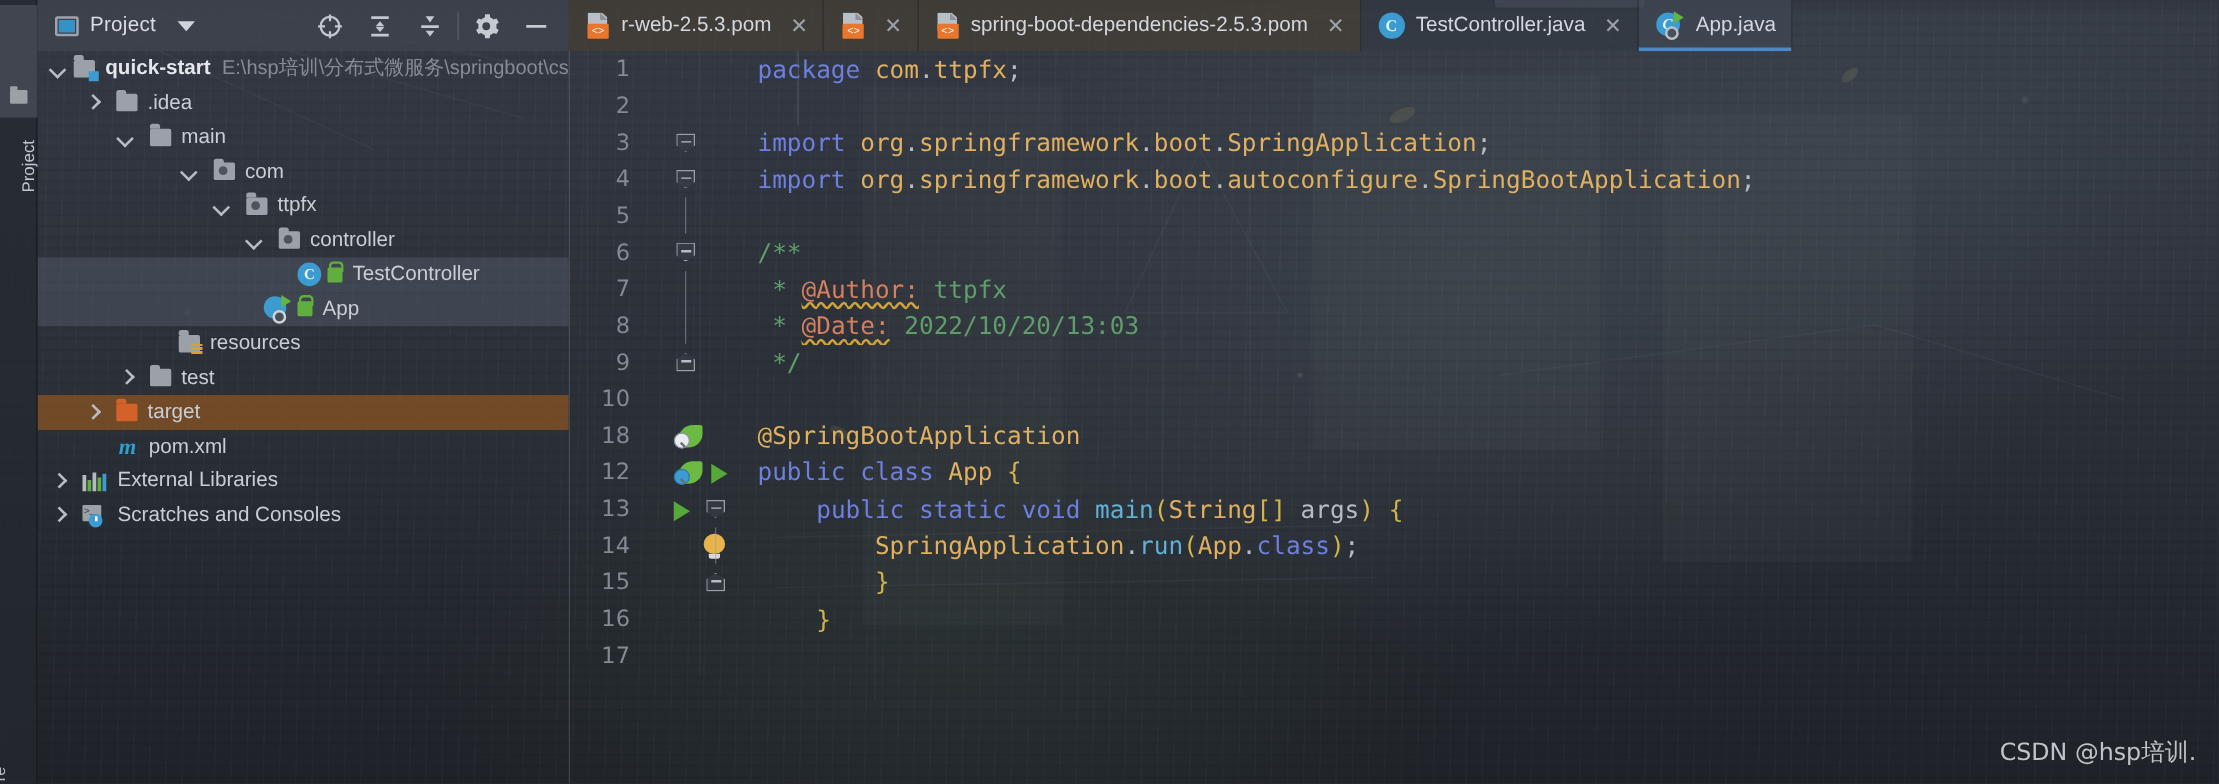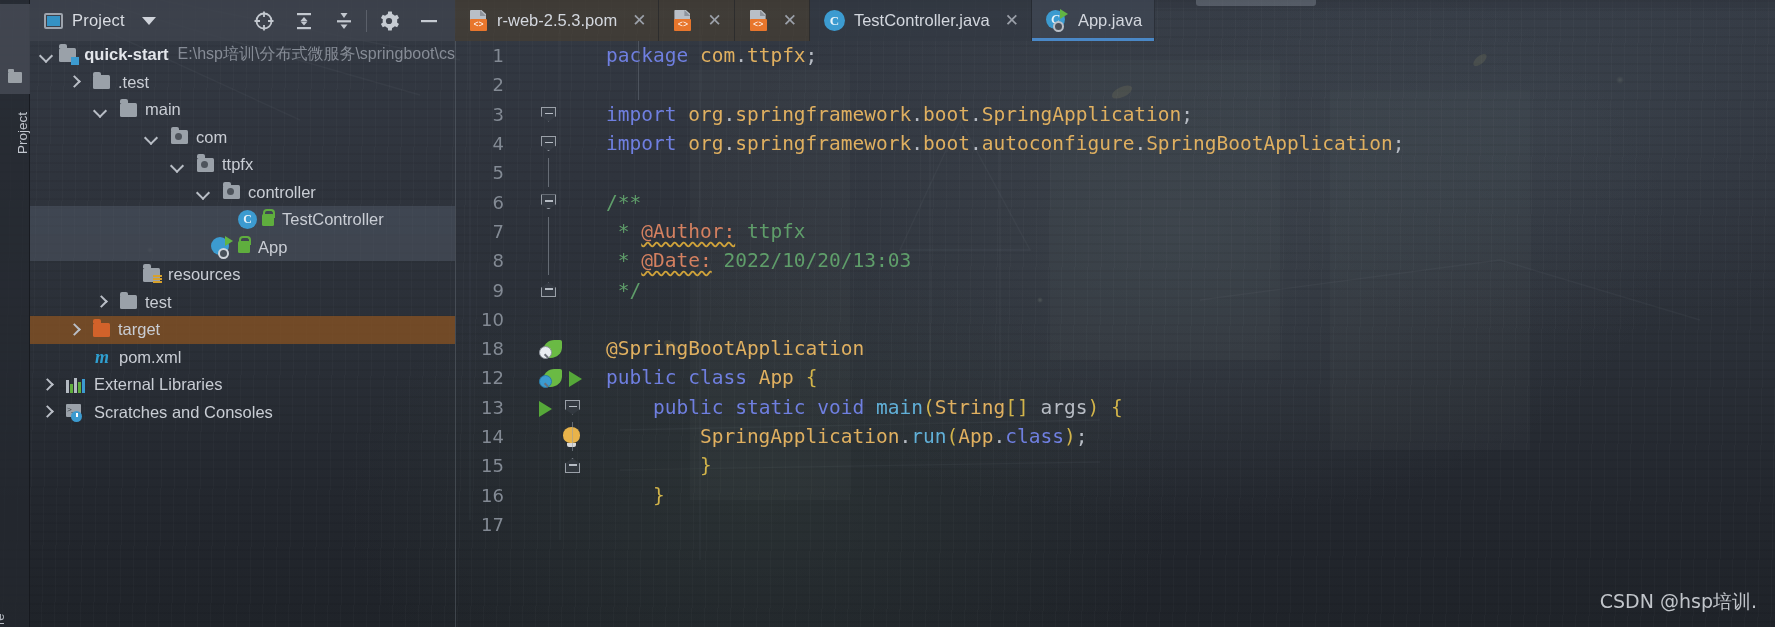--- a/index.html
+++ b/index.html
@@ -435,20 +435,21 @@
           <i class="tagbox">&lt;&gt;</i>
         </span>
       <span class="tabclose">✕</span>
     </div>
     <div class="tab pom">
       <span class="ico-pom">
           <i class="sheet"></i>
           <i class="fold"></i>
           <i class="tagbox">&lt;&gt;</i>
         </span>
+      <span>spring-boot-dependencies-2.5.3.pom</span>
       <span class="tabclose">✕</span>
     </div>
     <div class="tab java">
       <span class="ico-class">C</span>
       <span>TestController.java</span>
       <span class="tabclose">✕</span>
     </div>
     <div class="tab java active">
       <span class="ico-apprun">
           <i class="c">C</i>
@@ -468,21 +469,21 @@
           <i class="mod"></i>
         </span>
       <span class="lbl bold">quick-start</span>
       <span class="path">E:\hsp培训\分布式微服务\springboot\cs</span>
     </div>
 
     <div class="row" style="padding-left:35px">
       <span class="arrow right"></span>
       <span style="width:12px"></span>
       <span class="folder"></span>
-      <span class="lbl">.test</span>
+      <span class="lbl">.idea</span>
     </div>
 
 
     <div class="row" style="padding-left:62px">
       <span class="arrow down"></span>
       <span style="width:12px"></span>
       <span class="folder"></span>
       <span class="lbl">main</span>
     </div>
 

